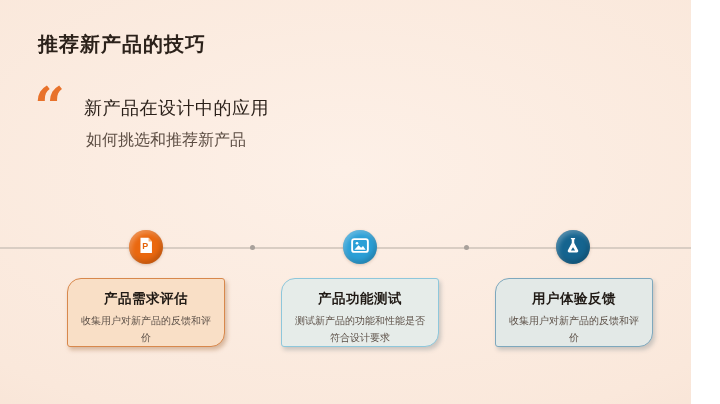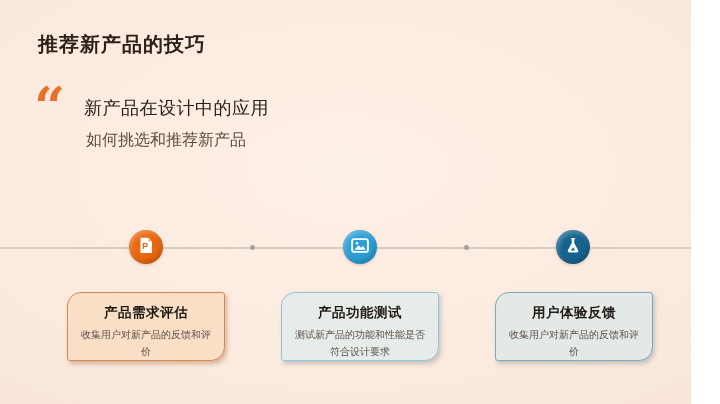--- a/index.html
+++ b/index.html
@@ -52,21 +52,21 @@
     display: flex; align-items: center; justify-content: center;
     box-shadow: inset -2px -3px 5px rgba(0,0,0,0.18),
                 inset 2px 3px 5px rgba(255,255,255,0.28),
                 0 1px 3px rgba(120,70,40,0.25);
   }
   .node1 { left: 129px; }
   .node2 { left: 343px; }
   .node3 { left: 556px; }
 
   .card {
-    position: absolute; top: 292px;
+    position: absolute; top: 278px;
     width: 158px; height: 69px;
     border: 1.5px solid;
     border-radius: 14px 3px 14px 3px;
     text-align: center;
   }
   .card1 { left: 67px;  box-shadow: 2px 3px 4px rgba(150, 85, 35, 0.35); }
   .card2 { left: 281px; box-shadow: 2px 3px 4px rgba(90, 110, 120, 0.30); }
   .card3 { left: 495px; box-shadow: 2px 3px 4px rgba(90, 110, 120, 0.30); }
 
   .card-title {

